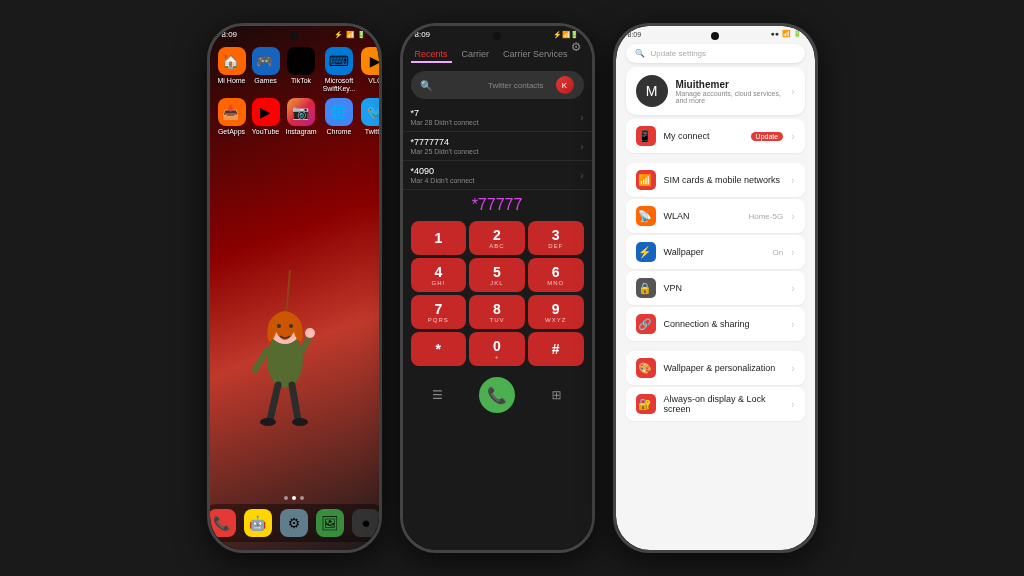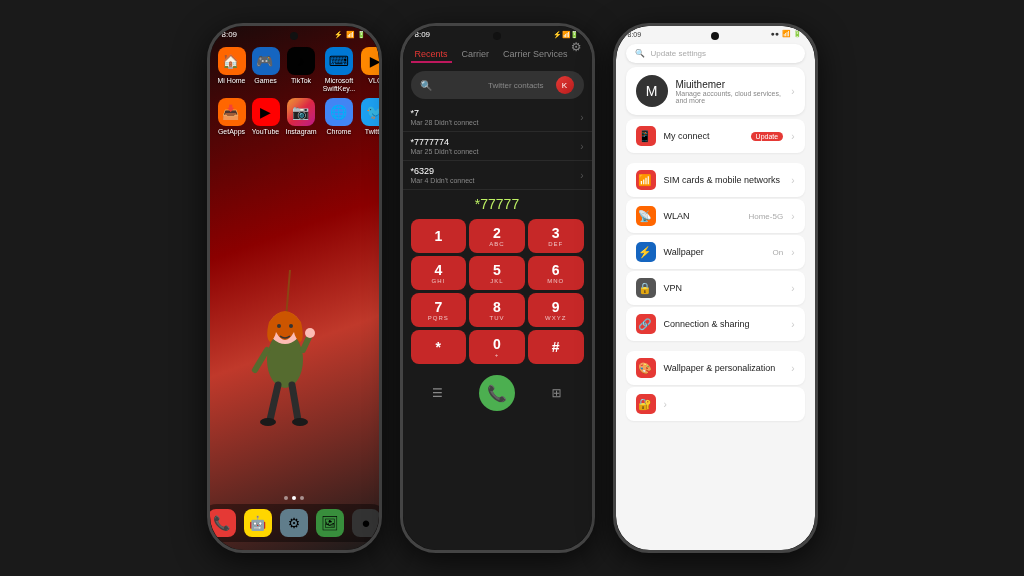--- a/index.html
+++ b/index.html
@@ -141,21 +141,21 @@
     .dialer-tabs {
       display: flex;
       padding: 6px 8px 4px;
       gap: 6px;
     }
     .dialer-tab {
       font-size: 9px;
       padding: 2px 4px;
       color: #888;
     }
-    .dialer-tab.active { color: #e53935; border-bottom: 2px solid #be185d; }
+    .dialer-tab.active { color: #e53935; border-bottom: 2px solid #f0abfc; }
 
     .search-bar-dialer {
       margin: 4px 8px;
       background: #333;
       border-radius: 20px;
       padding: 5px 10px;
       display: flex;
       align-items: center;
       gap: 5px;
     }
@@ -179,22 +179,22 @@
       padding: 5px 8px;
       border-bottom: 1px solid #2a2a2a;
     }
     .recent-call-info { display: flex; flex-direction: column; gap: 1px; }
     .recent-call-number { font-size: 9px; color: #fff; }
     .recent-call-date { font-size: 7px; color: #888; }
     .recent-call-chevron { font-size: 10px; color: #555; }
 
     .dialed-number {
       text-align: center;
-      font-size: 14px;
-      color: #bef264;
+      font-size: 16px;
+      color: #d946ef;
       padding: 6px 0 4px;
       font-weight: 300;
     }
 
     .dialpad {
       display: grid;
       grid-template-columns: repeat(3, 1fr);
       gap: 3px;
       padding: 3px 8px;
     }
@@ -279,21 +279,21 @@
       height: 32px;
       border-radius: 50%;
       background: #333;
       display: flex;
       align-items: center;
       justify-content: center;
       font-size: 14px;
       color: #fff;
     }
     .user-info { flex: 1; }
-    .user-name { font-size: 10px; font-weight: 400; color: #222; }
+    .user-name { font-size: 10px; font-weight: 700; color: #222; }
     .user-desc { font-size: 7px; color: #888; }
     .chevron-right { font-size: 10px; color: #ccc; }
 
     .settings-item {
       background: #fff;
       margin: 2px 10px;
       border-radius: 8px;
       padding: 7px 10px;
       display: flex;
       align-items: center;
@@ -483,21 +483,21 @@
       </div>
       <div class="recent-call">
         <div class="recent-call-info">
           <span class="recent-call-number">*7777774</span>
           <span class="recent-call-date">Mar 25 Didn't connect</span>
         </div>
         <span class="recent-call-chevron">›</span>
       </div>
       <div class="recent-call">
         <div class="recent-call-info">
-          <span class="recent-call-number">*6329</span>
+          <span class="recent-call-number">*4090</span>
           <span class="recent-call-date">Mar 4 Didn't connect</span>
         </div>
         <span class="recent-call-chevron">›</span>
       </div>
 
       <div class="dialed-number">*77777</div>
 
       <div class="dialpad">
         <div class="dialpad-key">
             <span class="num">1</span>
@@ -629,18 +629,19 @@
       <div class="settings-section-divider"></div>
 
       <div class="settings-item">
         <div class="settings-item-icon" style="background:#e53935;">🎨</div>
         <span class="settings-item-label">Wallpaper &amp; personalization</span>
         <span class="chevron-right">›</span>
       </div>
 
       <div class="settings-item">
         <div class="settings-item-icon" style="background:#e53935;">🔐</div>
+        <span class="settings-item-label">Always-on display &amp; Lock screen</span>
         <span class="chevron-right">›</span>
       </div>
 
     </div>
   </div>
 </div>
 
 </body></html>

